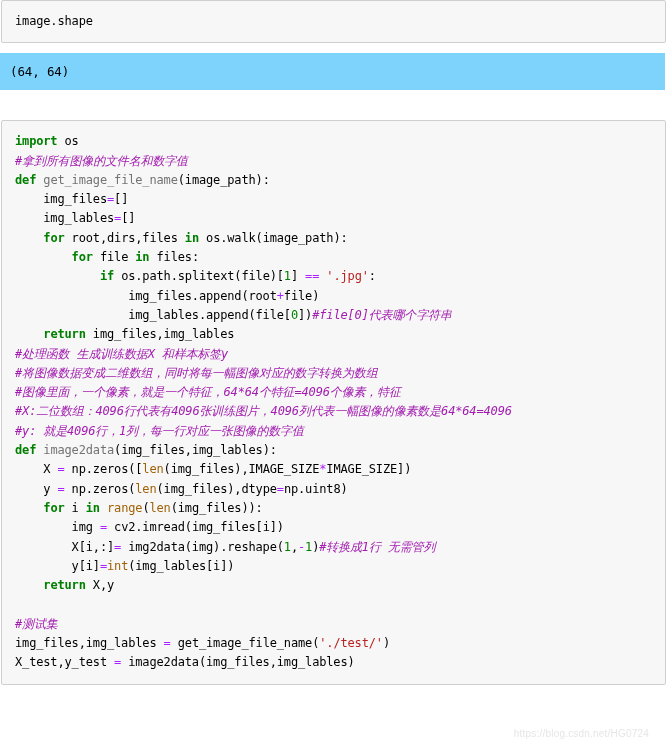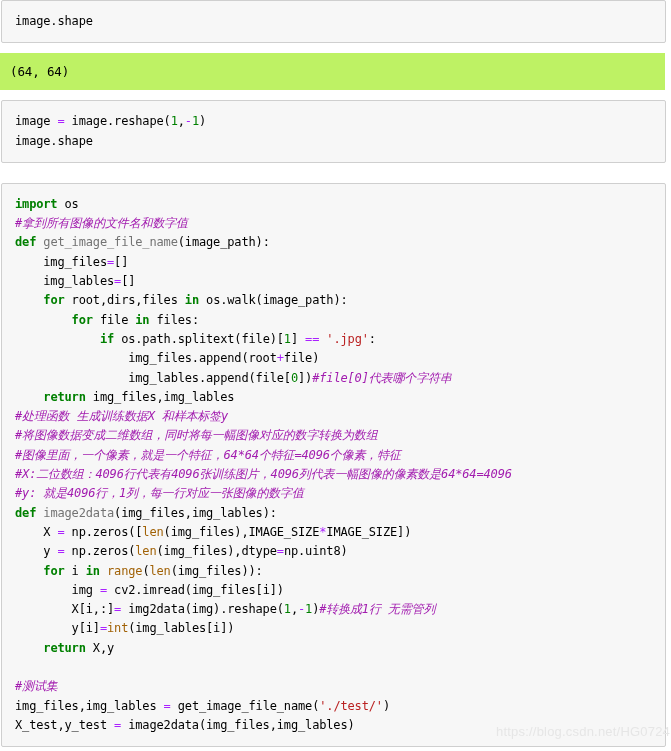--- a/index.html
+++ b/index.html
@@ -21,21 +21,21 @@
   .cell-input {
     background: #f7f7f7;
     border: 1px solid #cfcfcf;
     border-radius: 2px;
     margin: 0 5px 0 1px;
     padding: 7px 0 7px 9px;
     box-sizing: border-box;
     width: 665px;
   }
   .cell-output {
-    background: #bef264;
+    background: #7dd3fc;
     padding: 9px 0 9px 10px;
     box-sizing: border-box;
     width: 665px;
   }
   .gap {
     height: 10px;
   }
   pre.code {
     margin: 4px;
     padding: 0;
@@ -59,46 +59,42 @@
   .k  { color: #008000; font-weight: bold; }   
   .fn { color: #737373; }                       
   .bi { color: #a16207; }                       
   .n  { color: #008000; }                       
   .s  { color: #ba2121; }                       
   .o  { color: #aa22ff; }                       
   .c  { color: #a21caf; font-style: italic; }   
 
   .watermark {
     position: absolute;
-    right: 1px;
+    right: 22px;
     bottom: 12px;
     font-family: "Liberation Sans", sans-serif;
-    font-size: 13px;
+    font-size: 10px;
     color: #e6e6e6;
     letter-spacing: 0.2px;
     white-space: nowrap;
     pointer-events: none;
   }
 </style>
 </head>
 <body>
 
 <div class="notebook" id="notebook-root">
     <div class="cell-input">
       <pre class="code"><span>image.shape</span></pre>
     </div>
     <div class="gap"></div>
     <div class="cell-output">
       <pre class="out">(64, 64)</pre>
     </div>
     <div class="gap"></div>
-    <div class="cell-input">
-      <pre class="code"><span>image </span><span class="o">=</span><span> image.reshape(</span><span class="n">1</span><span>,</span><span class="o">-</span><span class="n">1</span><span>)</span>
-<span>image.shape</span></pre>
-    </div>
     <div class="gap"></div>
     <div class="gap"></div>
     <div class="cell-input">
       <pre class="code"><span class="k">import</span><span> os</span>
 <span class="c">#拿到所有图像的文件名和数字值</span>
 <span class="k">def</span><span> </span><span class="fn">get_image_file_name</span><span>(image_path):</span>
 <span>    img_files</span><span class="o">=</span><span>[]</span>
 <span>    img_lables</span><span class="o">=</span><span>[]</span>
 <span>    </span><span class="k">for</span><span> root,dirs,files </span><span class="k">in</span><span> os.walk(image_path):</span>
 <span>        </span><span class="k">for</span><span> file </span><span class="k">in</span><span> files:</span>

